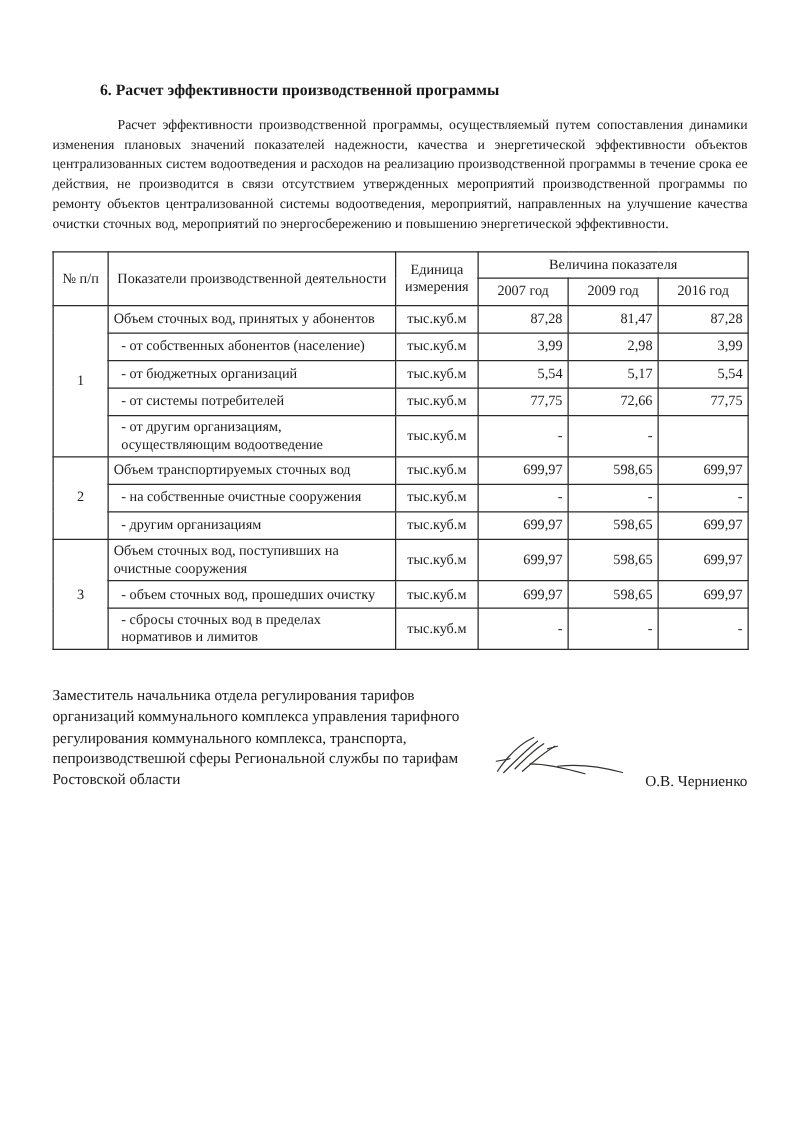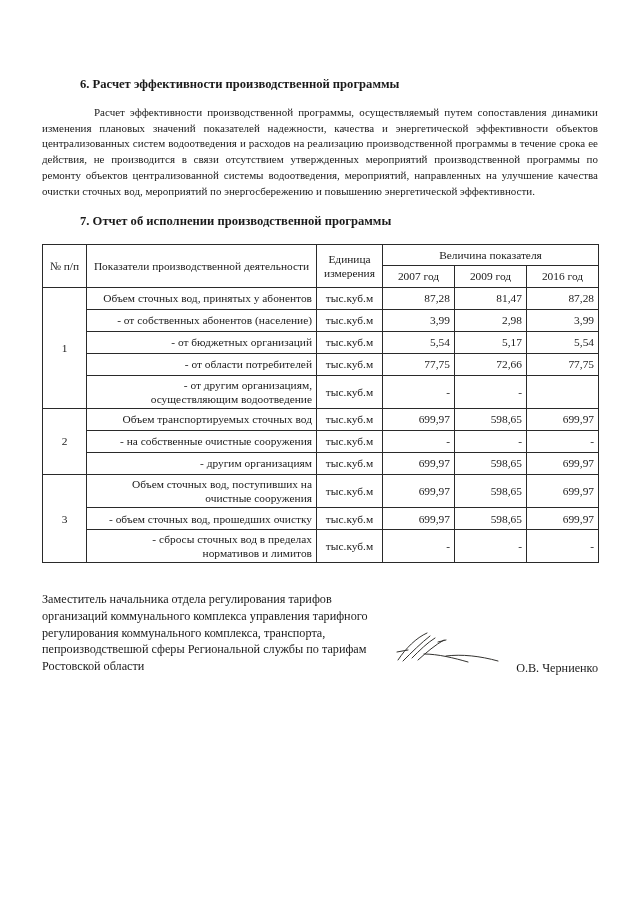--- a/index.html
+++ b/index.html
@@ -17,21 +17,21 @@
     overflow: hidden;
   }
 
   .page {
     position: absolute;
     left: 0;
     top: 0;
     width: 640px;
     height: 905px;
     box-sizing: border-box;
-    padding: 12px 42px;
+    padding: 0 42px;
   }
 
   
   .heading {
     font-size: 12.6px;
     line-height: 1.35;
     margin: 0;
     padding-left: 38px;
   }
   #heading-6 { padding-top: 64px; }
@@ -71,21 +71,21 @@
     text-align: center;
     padding-top: 3px;
     padding-bottom: 3px;
   }
   col.c-num   { width: 44px; }
   col.c-name  { width: 230px; }
   col.c-unit  { width: 66px; }
   col.c-year  { width: 72px; }
 
   td.num, th.num { text-align: center; }
-  td.name { text-align: right; padding-left: 6px; }
+  td.name { text-align: left; padding-left: 6px; }
   td.name.sub { padding-left: 10px; }
   td.unit, th.unit { text-align: center; }
   td.val  { text-align: right; }
   td.blank { }
 
   tr.tall td { height: 26px; }
   tr.short td { height: 17px; }
 
   
   .sign-block {
@@ -115,21 +115,20 @@
 </style>
 </head>
 <body>
 
 <div class="page">
 
   <h2 class="heading" id="heading-6">6. Расчет эффективности производственной программы</h2>
 
   <p class="body-par">Расчет эффективности производственной программы, осуществляемый путем сопоставления динамики изменения плановых значений показателей надежности, качества и энергетической эффективности объектов централизованных систем водоотведения и расходов на реализацию производственной программы в течение срока ее действия, не производится в связи отсутствием утвержденных мероприятий производственной программы по ремонту объектов централизованной системы водоотведения, мероприятий, направленных на улучшение качества очистки сточных вод, мероприятий по энергосбережению и повышению энергетической эффективности.</p>
 
-  <h2 class="heading" id="heading-7">7. Отчет об исполнении производственной программы</h2>
 
 
   <div class="table-wrap">
     <table class="report">
       <colgroup>
         <col class="c-num">
         <col class="c-name">
         <col class="c-unit">
         <col class="c-year">
         <col class="c-year">
@@ -165,21 +164,21 @@
             <td class="val">3,99</td>
           </tr>
           <tr class="short">
             <td class="name sub">- от бюджетных организаций</td>
             <td class="unit">тыс.куб.м</td>
             <td class="val">5,54</td>
             <td class="val">5,17</td>
             <td class="val">5,54</td>
           </tr>
           <tr class="short">
-            <td class="name sub">- от области потребителей</td>
+            <td class="name sub">- от системы потребителей</td>
             <td class="unit">тыс.куб.м</td>
             <td class="val">77,75</td>
             <td class="val">72,66</td>
             <td class="val">77,75</td>
           </tr>
           <tr class="tall">
             <td class="name sub">- от другим организациям, осуществляющим водоотведение</td>
             <td class="unit">тыс.куб.м</td>
             <td class="val">-</td>
             <td class="val">-</td>

